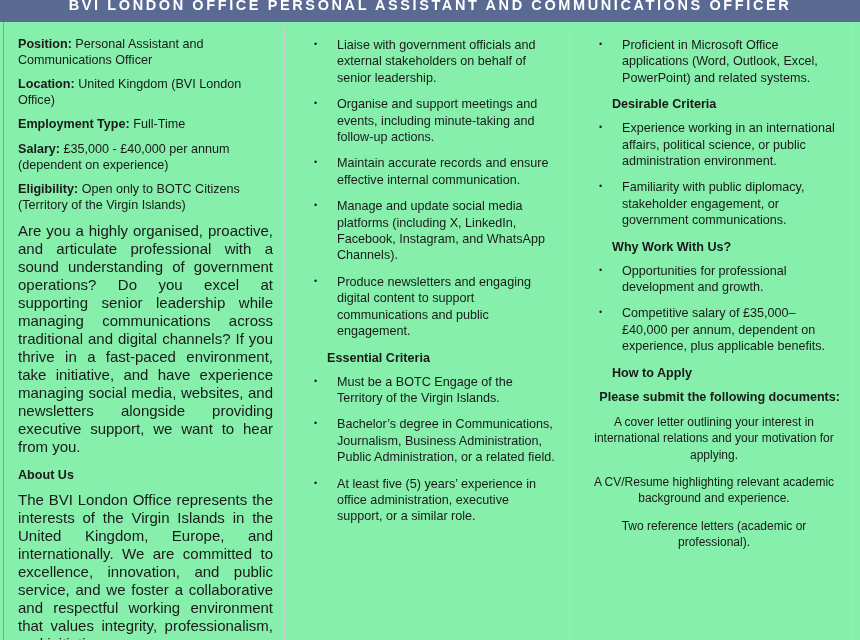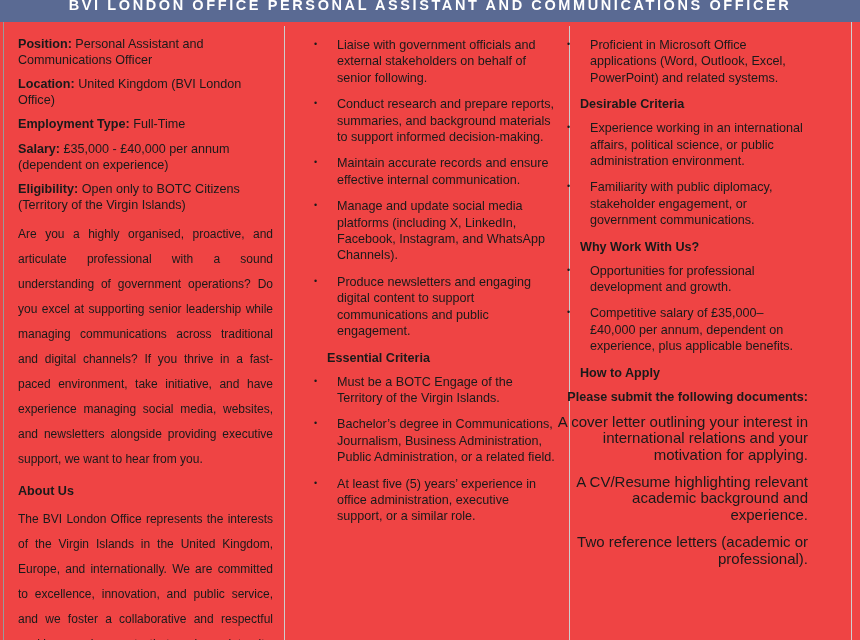--- a/index.html
+++ b/index.html
@@ -13,21 +13,21 @@
     overflow: hidden;
     font-family: "Liberation Sans", sans-serif;
     color: #1a1a1a;
   }
 
   .page {
     position: relative;
     width: 860px;
     height: 640px;
     overflow: hidden;
-    background: #ef4444;
+    background: #86efac;
     box-sizing: border-box;
   }
 
   
   .banner {
     position: absolute;
     top: -12px;
     left: 0;
     width: 860px;
     height: 34px;
@@ -84,21 +84,21 @@
     overflow: hidden;
   }
   .col {
     position: absolute;
     top: 0;
     height: 618px;
     overflow: hidden;
   }
   .col-1 { left: 18px;  width: 255px; }
   .col-2 { left: 303px; width: 253px; }
-  .col-3 { left: 556px; width: 252px; }
+  .col-3 { left: 588px; width: 252px; }
 
   .col-inner {
     padding-top: 15px;
   }
 
   
   p, h3, ul, li {
     margin: 0;
     padding: 0;
   }
@@ -107,31 +107,31 @@
     font-size: 12.6px;
     line-height: 15.6px;
     margin-bottom: 9px;
     text-align: left;
   }
   .meta .lbl {
     font-weight: bold;
   }
 
   .para {
-    font-size: 12px;
-    line-height: 25px;
+    font-size: 15px;
+    line-height: 18px;
     text-align: justify;
     margin-bottom: 11px;
   }
   .para.last { margin-bottom: 0; }
 
   .para-left {
-    font-size: 15px;
+    font-size: 12px;
     line-height: 16.4px;
-    text-align: right;
+    text-align: center;
     margin-bottom: 11px;
   }
 
   h3.heading {
     font-size: 12.6px;
     font-weight: bold;
     line-height: 16px;
     margin-bottom: 8px;
     text-align: left;
   }
@@ -204,22 +204,22 @@
         <h3 class="heading">Role Overview</h3>
         <p class="para last">As the Personal Assistant and Communications Officer, you will provide high-level administrative, executive, and communications support to senior leadership</p>
 
       </div>
     </div>
 
     <div class="col col-2">
       <div class="col-inner">
 
         <ul class="bullets">
-          <li>Liaise with government officials and external stakeholders on behalf of senior following.</li>
-          <li>Conduct research and prepare reports, summaries, and background materials to support informed decision-making.</li>
+          <li>Liaise with government officials and external stakeholders on behalf of senior leadership.</li>
+          <li>Organise and support meetings and events, including minute-taking and follow-up actions.</li>
           <li>Maintain accurate records and ensure effective internal communication.</li>
           <li>Manage and update social media platforms (including X, LinkedIn, Facebook, Instagram, and WhatsApp Channels).</li>
           <li>Produce newsletters and engaging digital content to support communications and public engagement.</li>
         </ul>
 
         <h3 class="heading tight-top">Essential Criteria</h3>
 
         <ul class="bullets">
           <li>Must be a BOTC Engage of the Territory of the Virgin Islands.</li>
           <li>Bachelor’s degree in Communications, Journalism, Business Administration, Public Administration, or a related field.</li>

